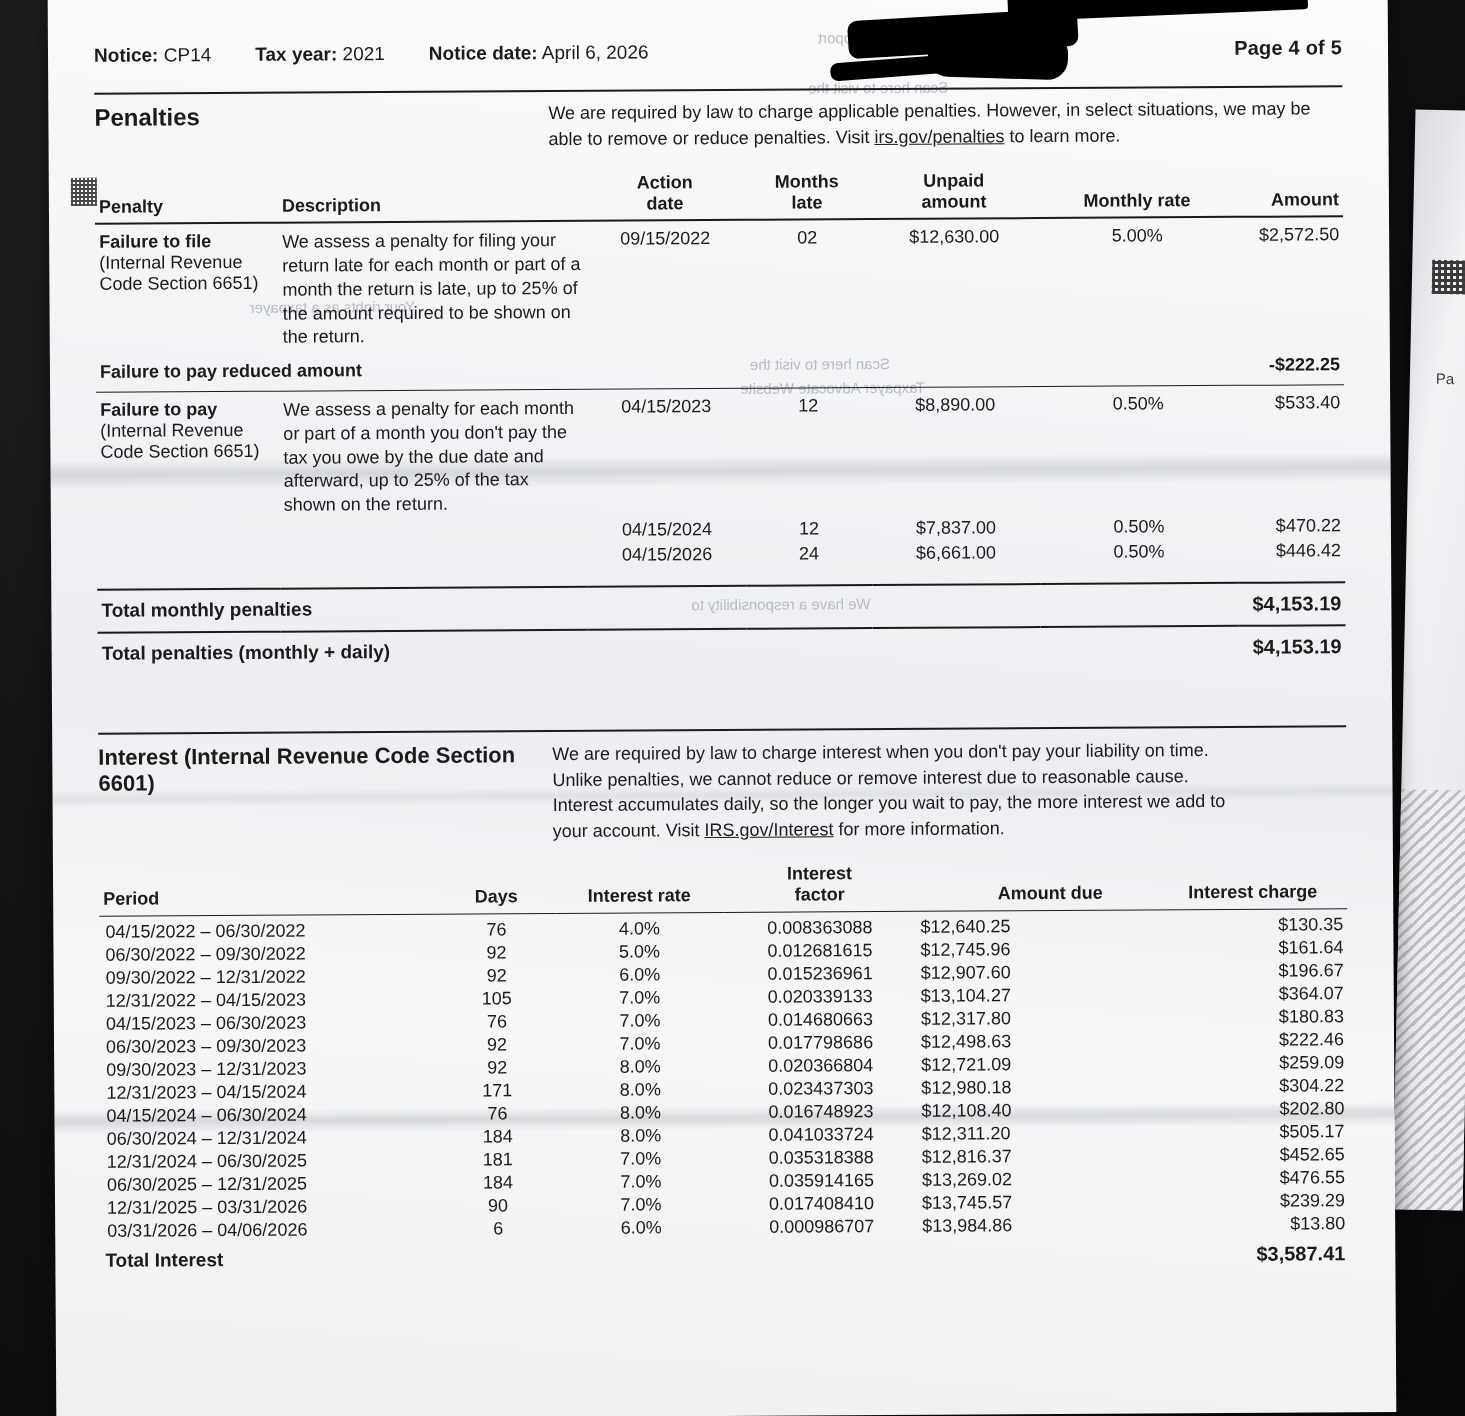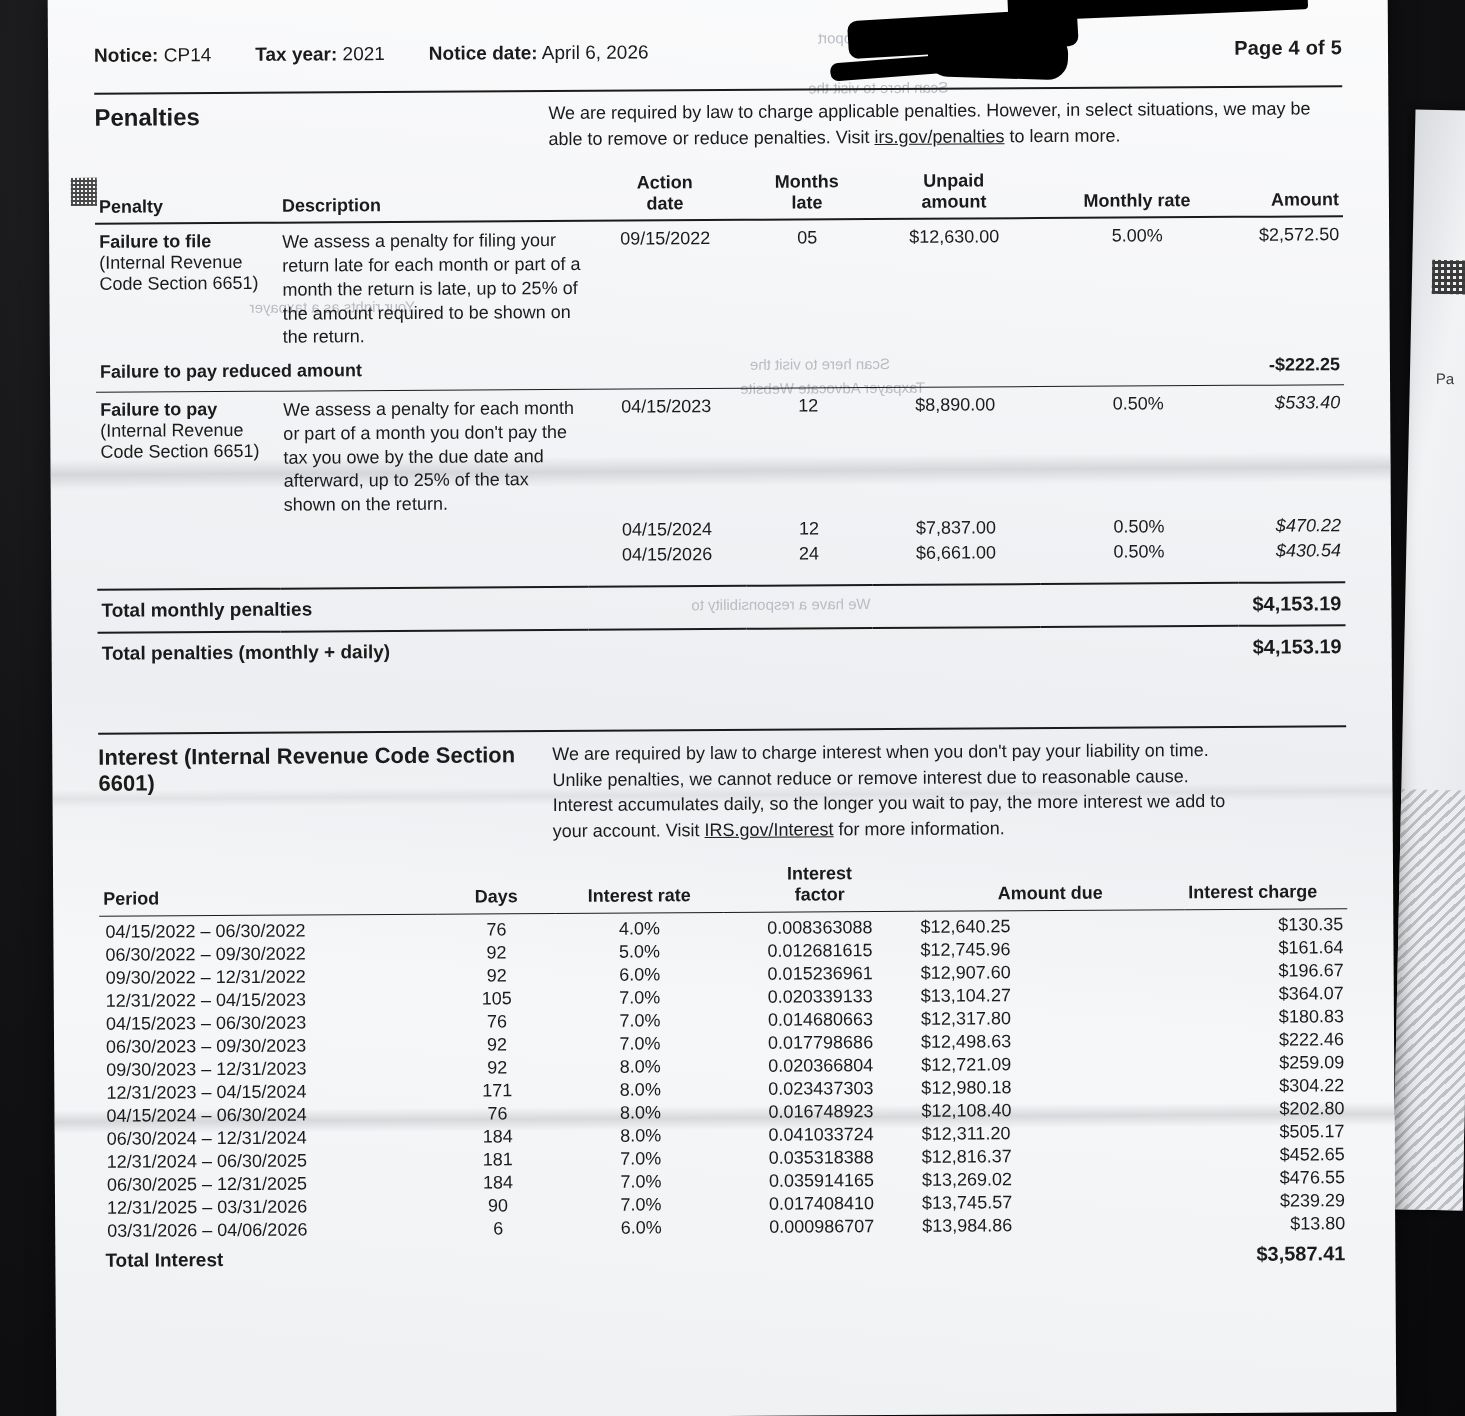--- a/index.html
+++ b/index.html
@@ -186,21 +186,21 @@
     padding: 7px 4px 6px;
     line-height: 1.15;
   }
   td {
     vertical-align: top;
     padding: 2px 4px;
   }
   .c { text-align: center; }
   .r { text-align: right; }
   .b { font-weight: bold; }
-  .it { font-style: italic; }
+  .it { }
 
   .tbl-pen th.h-pen { width: 175px; }
   .tbl-pen th.h-desc { width: 300px; }
   .tbl-pen th.h-act { width: 150px; text-align: center; }
   .tbl-pen th.h-mon { width: 118px; text-align: center; }
   .tbl-pen th.h-unp { width: 160px; text-align: center; }
   .tbl-pen th.h-rate { width: 190px; text-align: center; }
   .tbl-pen th.h-amt { text-align: right; }
 
   .pen-name { font-weight: bold; }
@@ -328,21 +328,21 @@
         </thead>
         <tbody>
           <tr class="row-top">
             <td>
               <div class="pen-name">Failure to file</div>
               <div class="pen-sub">(Internal Revenue</div>
               <div class="pen-sub">Code Section 6651)</div>
             </td>
             <td class="desc">We assess a penalty for filing your return late for each month or part of a month the return is late, up to 25% of the amount required to be shown on the return.</td>
             <td class="c">09/15/2022</td>
-            <td class="c">05</td>
+            <td class="c">02</td>
             <td class="c">$12,630.00</td>
             <td class="c">5.00%</td>
             <td class="r">$2,572.50</td>
           </tr>
 
           <tr class="subtotal-row">
             <td class="b" colspan="6">Failure to pay reduced amount</td>
             <td class="r b">-$222.25</td>
           </tr>
 
@@ -368,21 +368,21 @@
             <td class="c">0.50%</td>
             <td class="r it">$470.22</td>
           </tr>
           <tr>
             <td></td>
               <td></td>
             <td class="c">04/15/2026</td>
             <td class="c">24</td>
             <td class="c">$6,661.00</td>
             <td class="c">0.50%</td>
-            <td class="r it">$430.54</td>
+            <td class="r it">$446.42</td>
           </tr>
 
           <tr>
               <td colspan="7" class="spacer-sm"></td>
             </tr>
 
           <tr class="total-row">
             <td colspan="6">Total monthly penalties</td>
             <td class="r amt">$4,153.19</td>
           </tr>

